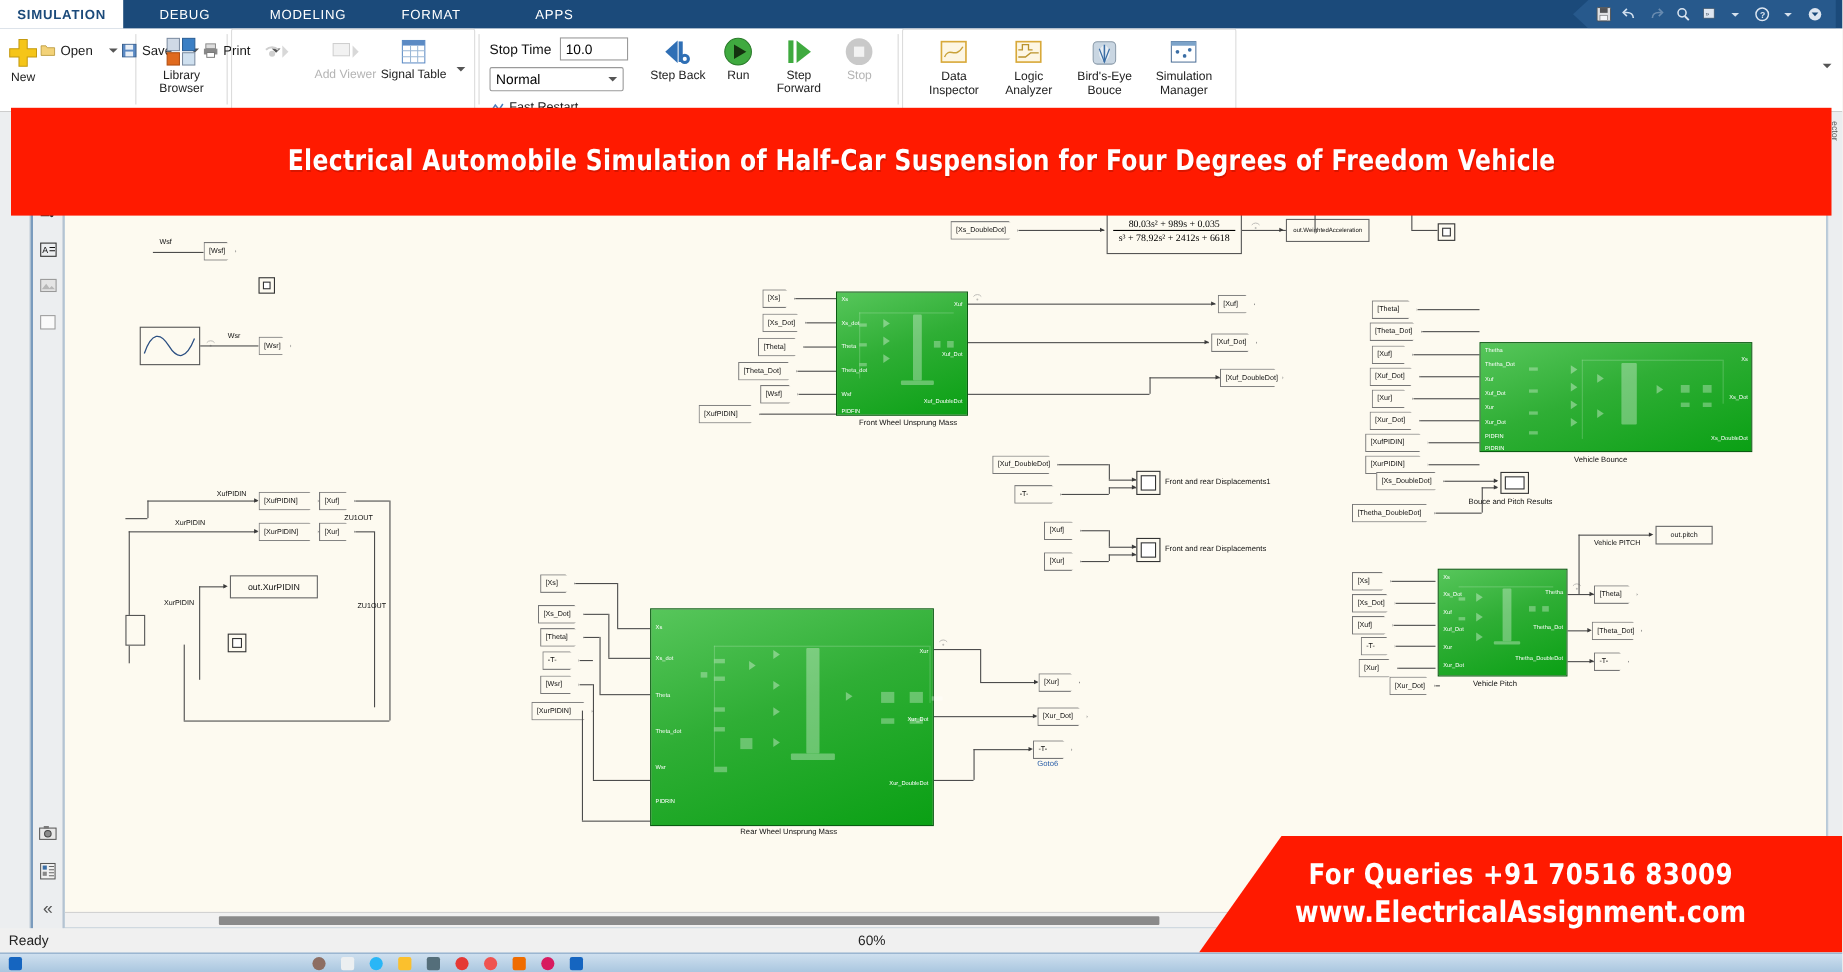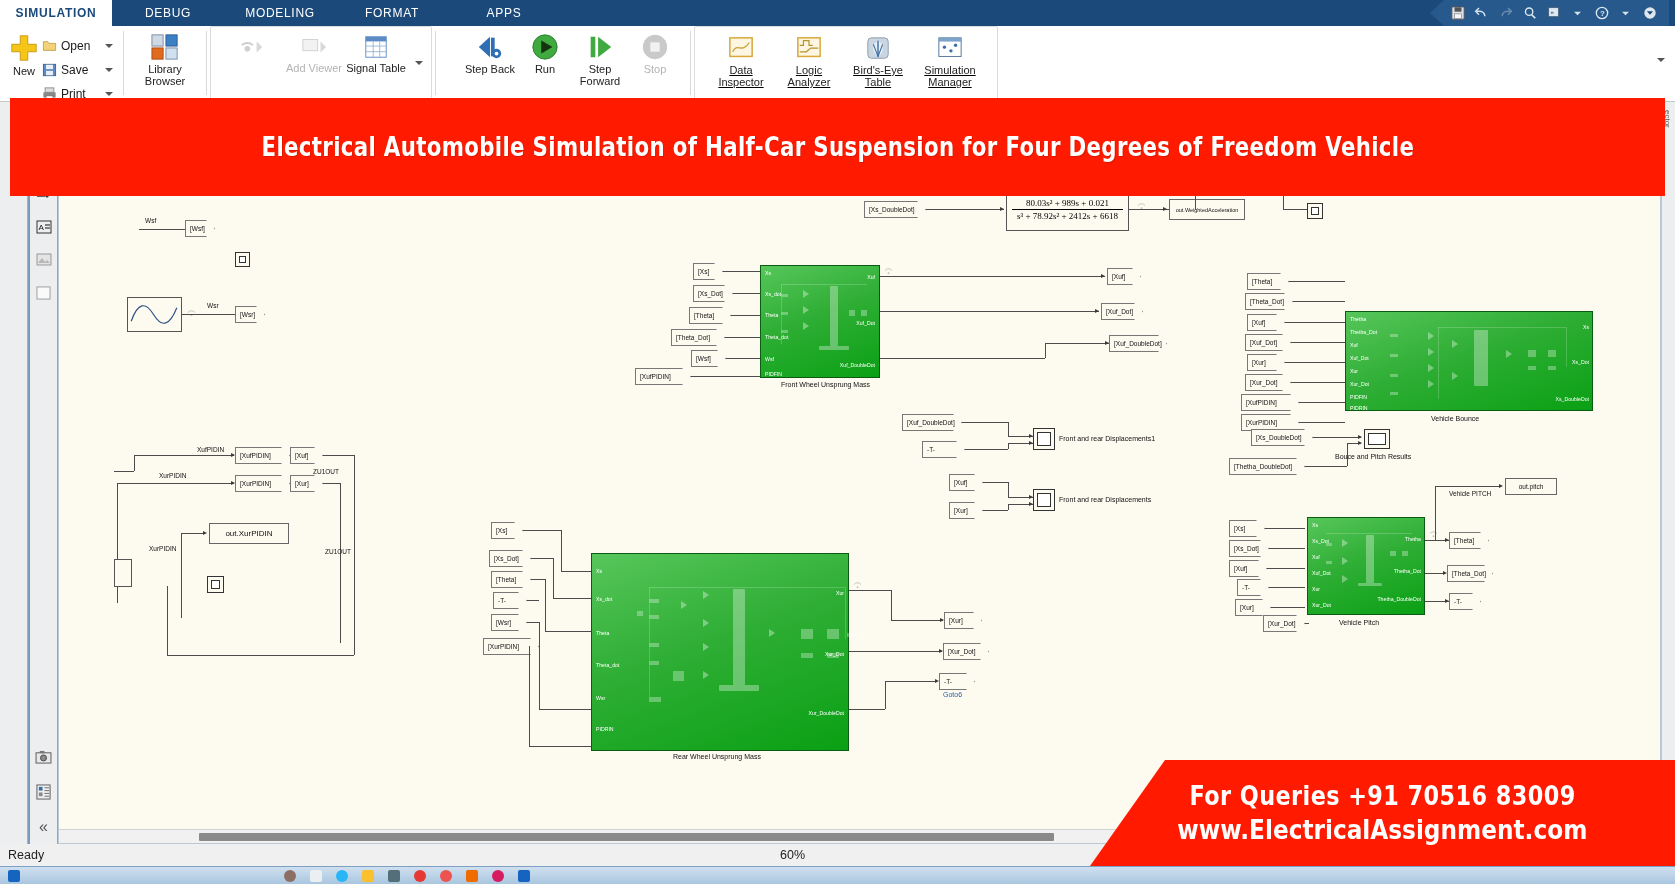--- a/index.html
+++ b/index.html
@@ -201,21 +201,21 @@
 
   <div class="rgroup" style="width:120px;">
     <div class="bigbtn" style="width:36px;">
       <span>
         <svg class="ico" width="30" height="30" viewBox="0 0 32 32">
             <path d="M12 3h8v9h9v8h-9v9h-8v-9H3v-8h9z" fill="#f5c518" stroke="#c49a10"></path>
           </svg>
       </span>
       <span class="lbl">New</span>
     </div>
-    <div style="display:flex;flex-direction:column;padding-top:5px;gap:3px;">
+    <div style="display:flex;flex-direction:row;padding-top:5px;gap:3px;">
       <div class="smallrow">
         <svg width="15" height="14" viewBox="0 0 16 16">
             <path d="M1 3h5l1.4 2H15v8H1z" fill="#f3d278" stroke="#b4912f" stroke-width=".8"></path>
           </svg>
         <span class="cap">Open</span>
         <span class="caret"></span>
       </div>
       <div class="smallrow">
         <svg width="15" height="14" viewBox="0 0 16 16">
             <rect x="1" y="1.5" width="14" height="13" fill="#5b8ac4" stroke="#39608f"></rect>
@@ -281,20 +281,36 @@
             <path d="M3 13h22M3 19h22M11 8v17M18 8v17" stroke="#9bb8d6"></path>
           </svg>
       </span>
       <span class="lbl">Signal Table</span>
     </div>
     <span class="caret" style="margin:30px 0 0 8px;"></span>
   </div>
   <div class="rsep"></div>
 
   <div class="rgroup" style="padding-top:8px;">
+    <div style="display:flex;flex-direction:column;gap:2px;">
+      <div class="stoptime">
+        <span>Stop Time</span>
+        <input value="10.0" style="">
+      </div>
+      <div class="modesel">
+        <span>Normal</span>
+        <span class="caret"></span>
+      </div>
+      <div class="smallrow" style="margin-top:2px;">
+        <svg width="14" height="12" viewBox="0 0 16 14">
+            <path d="M2 10 L6 4 L10 9 L14 3" stroke="#4a7fbd" stroke-width="1.6" fill="none"></path>
+          </svg>
+        <span style="font-size:11.5px">Fast Restart</span>
+      </div>
+    </div>
 
     <div class="bigbtn" style="width:58px;margin-left:16px;margin-top:-4px;">
       <span>
         <svg class="ico" width="30" height="28" viewBox="0 0 32 30">
             <path d="M16 4 L4 15 L16 26z" fill="#2f6fb5"></path>
             <rect x="17" y="5" width="4" height="20" fill="#2f6fb5"></rect>
             <circle cx="23" cy="22" r="5" fill="#2f6fb5"></circle>
             <circle cx="23" cy="22" r="2" fill="#fff"></circle>
           </svg>
       </span>
@@ -323,21 +339,21 @@
         <svg class="ico" width="30" height="28" viewBox="0 0 32 30">
             <circle cx="16" cy="15" r="13" fill="#c9c9c9"></circle>
             <rect x="11" y="10" width="10" height="10" fill="#f2f2f2"></rect>
           </svg>
       </span>
       <span class="lbl">Stop</span>
     </div>
   </div>
   <div class="rsep"></div>
 
-  <div class="rgroup" style="border:1px solid #dcdcdc;border-radius:2px;padding:6px 10px 0 12px;text-decoration:underline;">
+  <div class="rgroup" style="border:1px solid #dcdcdc;border-radius:2px;padding:6px 10px 0 12px;">
     <div class="bigbtn" style="width:68px;">
       <span>
         <svg class="ico" width="28" height="26" viewBox="0 0 30 28">
             <rect x="3" y="2" width="24" height="20" fill="#fdf6e3" stroke="#d8a93a" stroke-width="1.6"></rect>
             <path d="M6 17 C11 6, 16 20, 24 7" stroke="#c9a23a" stroke-width="1.4" fill="none"></path>
           </svg>
       </span>
       <span class="lbl">Data Inspector</span>
     </div>
     <div class="bigbtn" style="width:68px;">
@@ -352,21 +368,21 @@
     </div>
     <div class="bigbtn" style="width:70px;">
       <span>
         <svg class="ico" width="28" height="26" viewBox="0 0 30 28">
             <rect x="4" y="2" width="22" height="22" rx="4" fill="#c9d6e2" stroke="#8a9aa9"></rect>
             <path d="M15 5 C8 9, 8 17, 15 22 C22 17, 22 9, 15 5z" fill="#e8eef4"></path>
             <path d="M15 5 L15 22" stroke="#3b6ea5" stroke-width="1.5"></path>
             <path d="M10 9 L15 22 L20 9" stroke="#3b6ea5" stroke-width="1.2" fill="none"></path>
           </svg>
       </span>
-      <span class="lbl">Bird's-Eye Table</span>
+      <span class="lbl">Bird's-Eye Bouce</span>
     </div>
     <div class="bigbtn" style="width:74px;">
       <span>
         <svg class="ico" width="28" height="26" viewBox="0 0 30 28">
             <rect x="3" y="2" width="24" height="20" fill="#fff" stroke="#4c6f97"></rect>
             <rect x="3" y="2" width="24" height="4" fill="#7ca3c9"></rect>
             <circle cx="9" cy="12" r="1.8" fill="#3b6ea5"></circle>
             <circle cx="16" cy="16" r="1.8" fill="#3b6ea5"></circle>
             <circle cx="21" cy="10" r="1.8" fill="#3b6ea5"></circle>
           </svg>
@@ -441,21 +457,21 @@
   </div>
 
   <div class="canvaswrap">
     <div class="canvas">
 
       <div class="from" style="left:805px; top:98px; width:62px;">[Xs_DoubleDot]</div>
       <div class="wire h" style="left:867px; top:106px; width:78px;"></div>
       <div class="arrow" style="left:941px; top:103.5px;"></div>
       <div class="tfblock" style="left:947px; top:85px; width:123px; height:43px;">
         <div class="tf">
-          <div class="num">80.03s² + 989s + 0.021</div>
+          <div class="num">80.03s² + 989s + 0.035</div>
           <div class="den">s³ + 78.92s² + 2412s + 6618</div>
         </div>
       </div>
       <div class="wire h" style="left:1070px; top:106px; width:63px;"></div>
       <div class="sigico" style="left:1078px; top:93px;">
         <svg width="9" height="8" viewBox="0 0 10 9">
             <path d="M1 4a5 5 0 0 1 8 0" stroke="#888" fill="none"></path>
             <circle cx="5" cy="7" r="1" fill="#888"></circle>
           </svg>
       </div>

